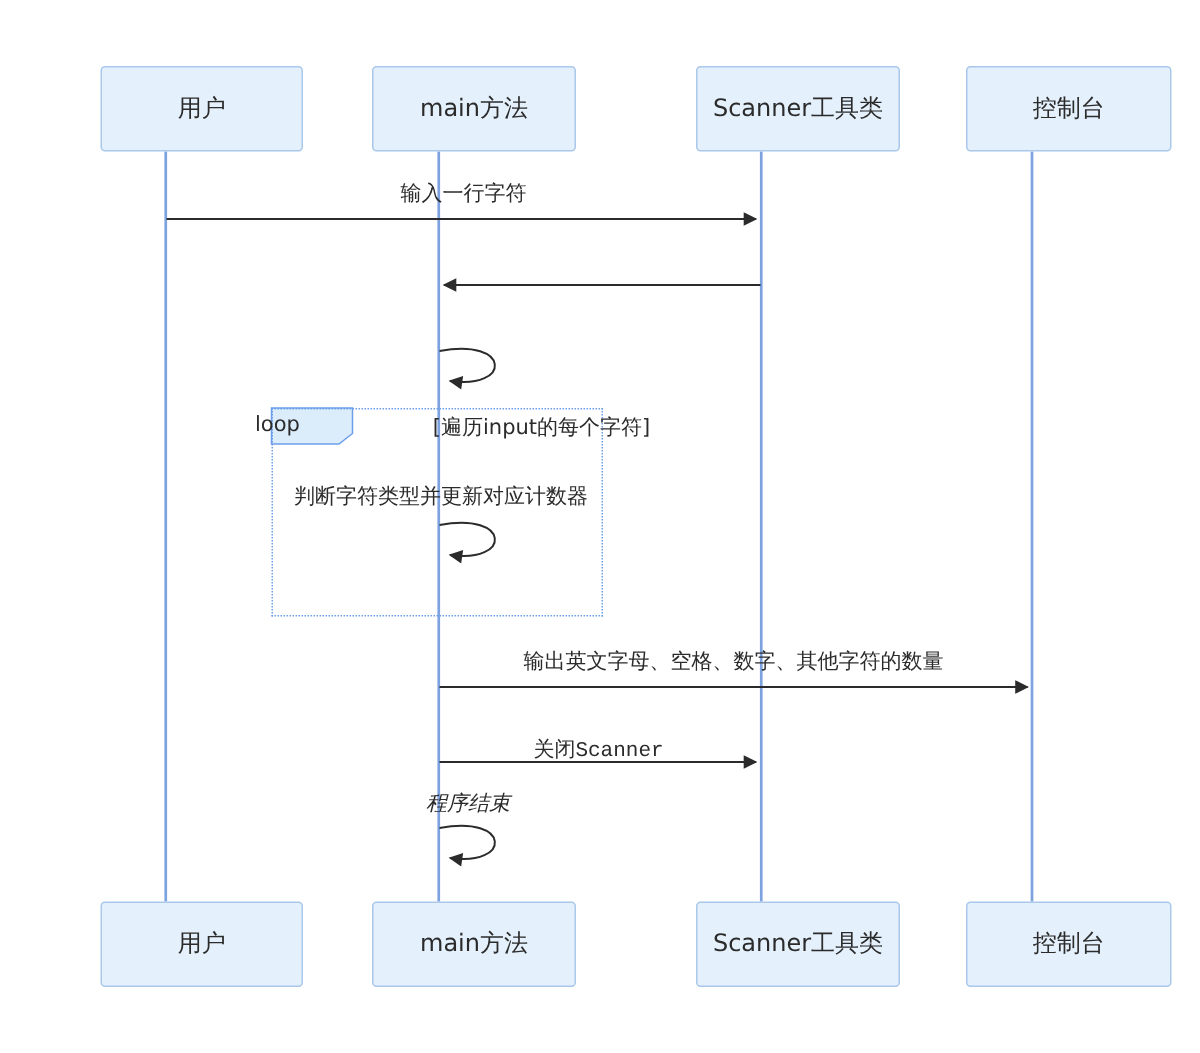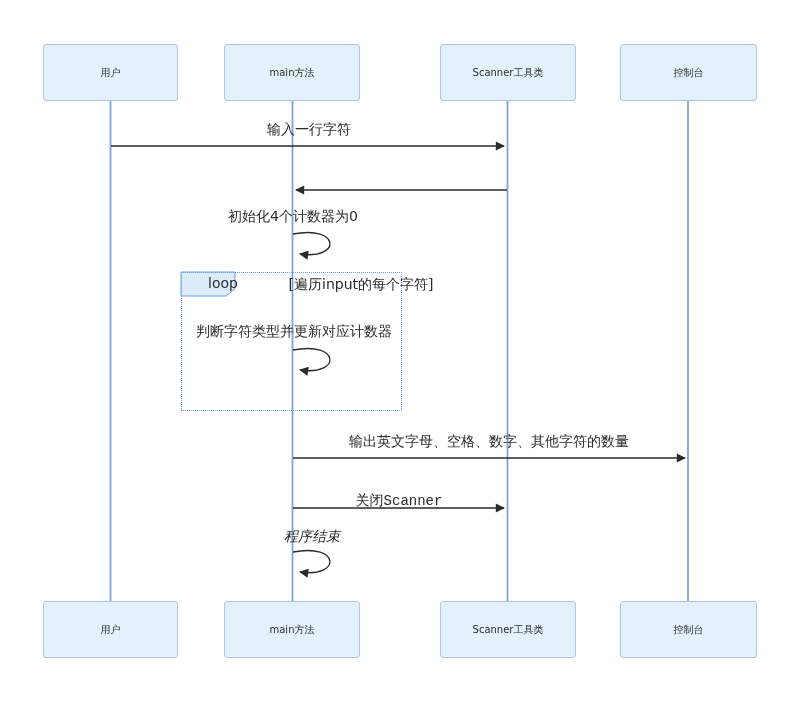--- a/index.html
+++ b/index.html
@@ -20,43 +20,44 @@
   .pbox {
     position: absolute;
     box-sizing: border-box;
     height: 57px;
     background: #e4f1fc;
     border: 1px solid #a9c8ea;
     border-radius: 3px;
     display: flex;
     align-items: center;
     justify-content: center;
-    font-size: 10px;
+    font-size: 16px;
     color: #2b2b2b;
+    margin-left: 24px;
   }
   .msg {
     position: absolute;
     transform: translateX(-50%);
     font-size: 14px;
     color: #2b2b2b;
     white-space: nowrap;
     line-height: 18px;
   }
   .loop-frame {
     position: absolute;
     left: 181px; top: 272px;
     width: 221px; height: 139px;
     box-sizing: border-box;
     border: 1.5px dotted #6d9eea;
   }
   .loop-tab-text {
     position: absolute;
-    left: 194px; top: 275px;
+    left: 170px; top: 275px;
     width: 44px;
-    text-align: right;
+    text-align: left;
     font-size: 14px;
     color: #2b2b2b;
   }
   .loop-cond {
     position: absolute;
     left: 313px; top: 276px;
     transform: translateX(-50%);
     font-size: 14px;
     color: #2b2b2b;
     white-space: nowrap;
@@ -107,20 +108,19 @@
   <div class="pbox" style="left:224px; top:44px; width:136px;">main方法</div>
   <div class="pbox" style="left:440px; top:44px; width:136px;">Scanner工具类</div>
   <div class="pbox" style="left:620px; top:44px; width:137px;">控制台</div>
 
   <div class="pbox" style="left:43px;  top:601px; width:135px;">用户</div>
   <div class="pbox" style="left:224px; top:601px; width:136px;">main方法</div>
   <div class="pbox" style="left:440px; top:601px; width:136px;">Scanner工具类</div>
   <div class="pbox" style="left:620px; top:601px; width:137px;">控制台</div>
 
   <div class="msg" style="left:309px; top:120px;">输入一行字符</div>
-  <div class="msg" style="left:293px; top:207px;">初始化4个计数器为0</div>
   <div class="msg" style="left:489px; top:432px;">输出英文字母、空格、数字、其他字符的数量</div>
   <div class="msg" style="left:294px; top:322px;">判断字符类型并更新对应计数器</div>
   <div class="msg" style="left:399px; top:492px;font-family:Liberation Mono, monospace;">关闭Scanner</div>
   <div class="msg" style="left:312px; top:527px;font-style:italic;">程序结束</div>
 
 
 </div>
 
 </body></html>

